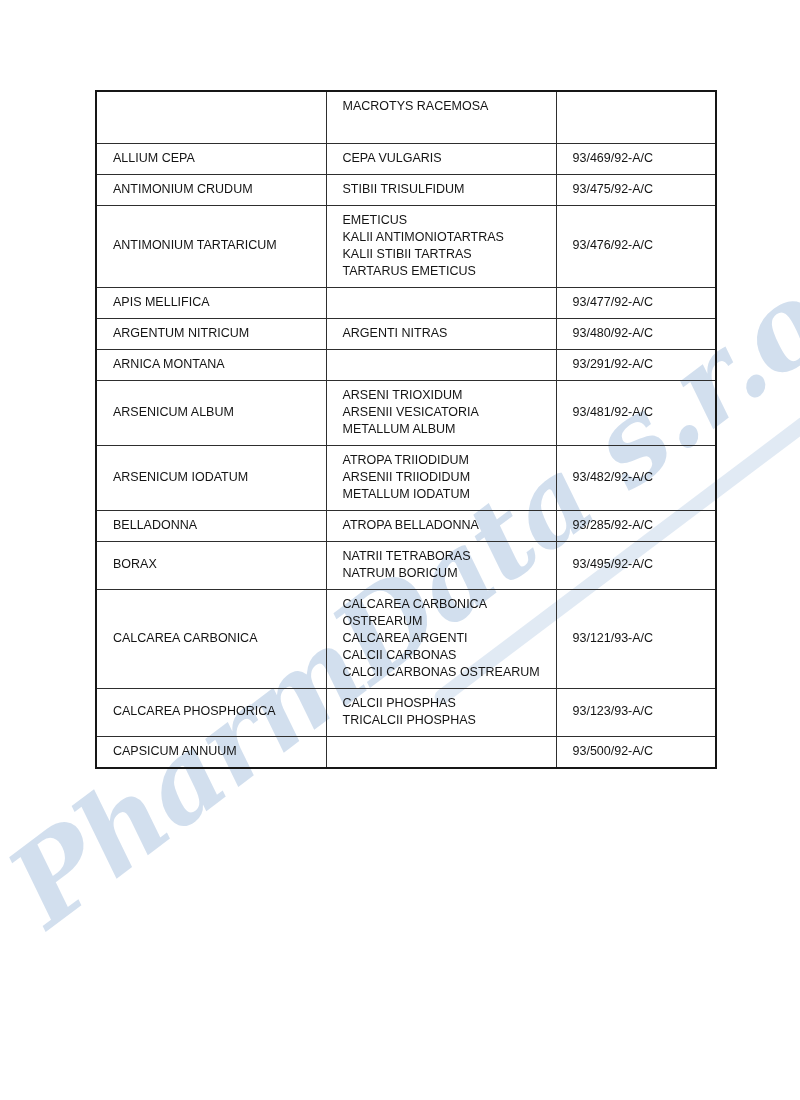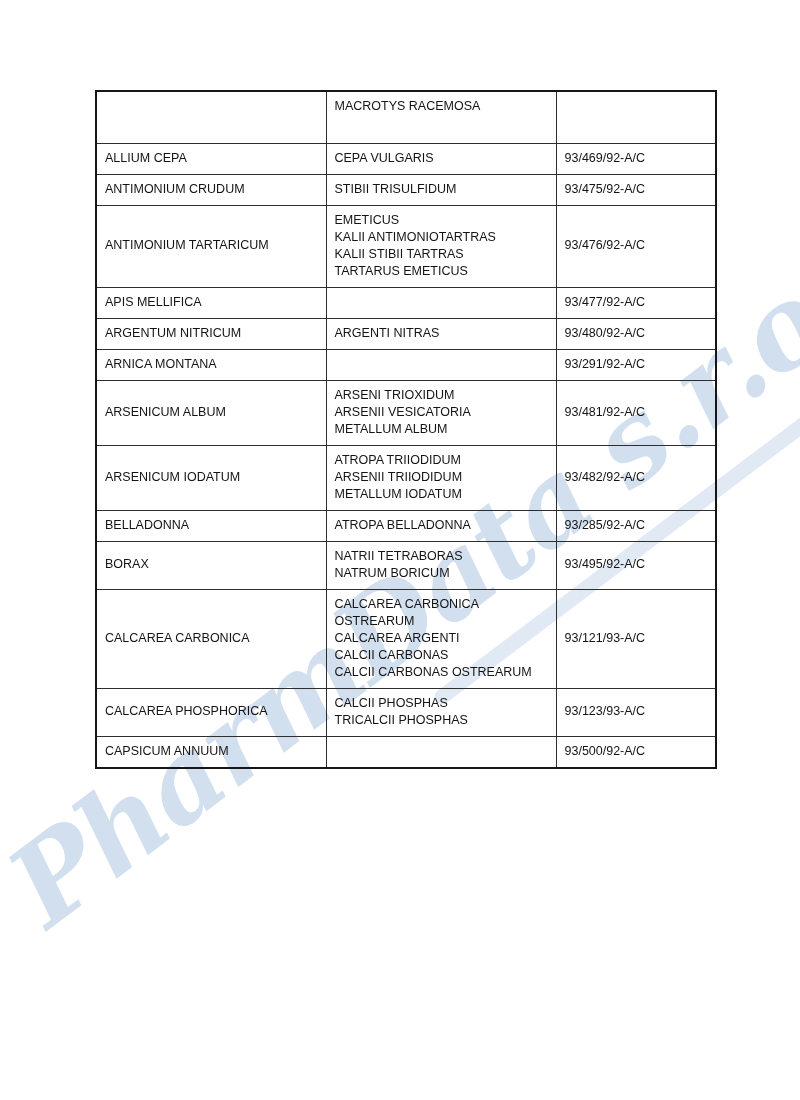--- a/index.html
+++ b/index.html
@@ -58,21 +58,21 @@
     top: 90px;
     width: 620px;
     z-index: 2;
     border-collapse: collapse;
     table-layout: fixed;
     border: 2px solid #161616;
     background: transparent;
   }
   .remedy-table td {
     border: 1px solid #2e2e2e;
-    padding: 6px 7px 7px 8px;
+    padding: 6px 7px 7px 16px;
     font-size: 12.5px;
     line-height: 17px;
     color: #141414;
     vertical-align: middle;
     overflow: hidden;
     background: transparent;
   }
   .remedy-table tr { height: 30px; }
   .remedy-table td.name {
     font-weight: normal;

